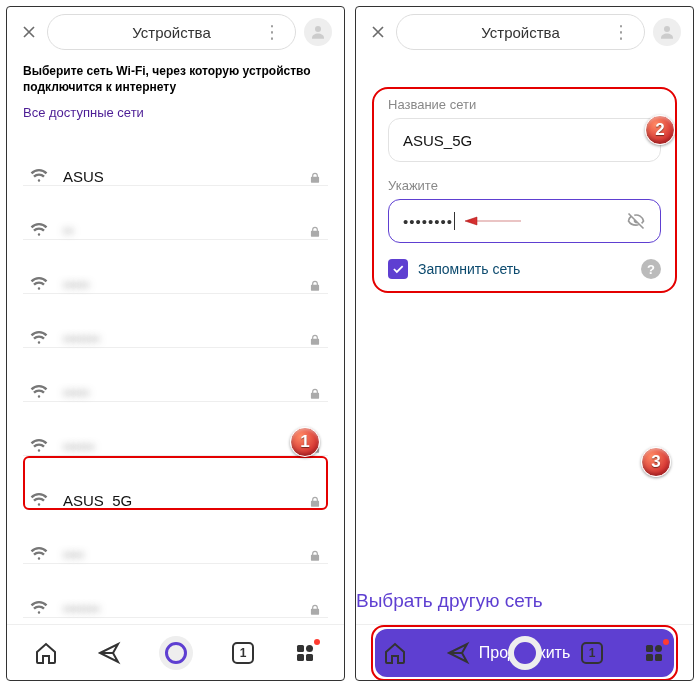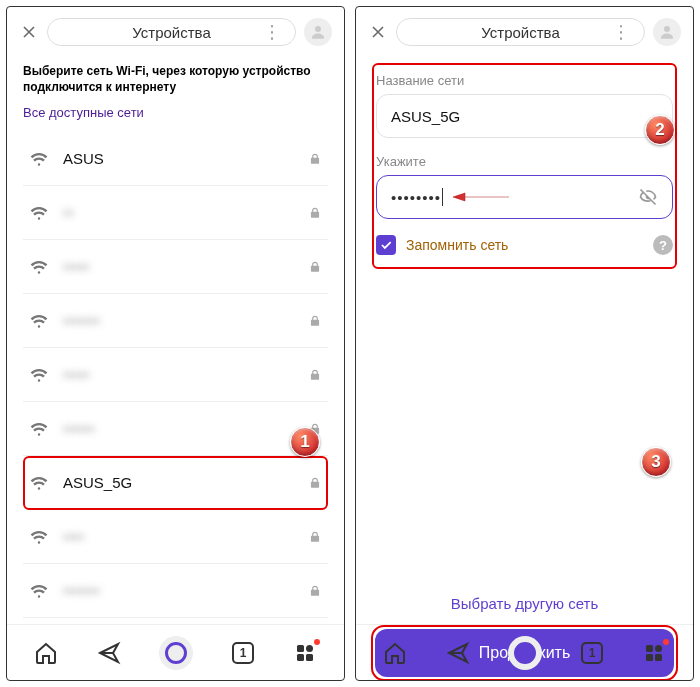--- a/index.html
+++ b/index.html
@@ -1,48 +1,48 @@
 <!DOCTYPE html>
 <html><head>
 <meta charset="utf-8">
 <style>
 * { box-sizing: border-box; margin: 0; padding: 0; }
 body { font-family: -apple-system, BlinkMacSystemFont, "Segoe UI", Arial, sans-serif; background: #fff; width: 700px; height: 687px; overflow: hidden; display: flex; gap: 10px; padding: 6px; }
 .phone { flex: 1; border: 1.5px solid #333; border-radius: 4px; background: #fff; display: flex; flex-direction: column; position: relative; overflow: hidden; }
 .header { height: 50px; display: flex; align-items: center; padding: 0 12px; gap: 8px; }
 .close-icon { width: 20px; height: 20px; color: #6b6b6b; display: flex; align-items: center; justify-content: center; cursor: pointer; }
-.pill { flex: 1; height: 28px; background: #fff; border: 1px solid #ddd; border-radius: 18px; display: flex; align-items: center; justify-content: center; font-size: 15px; color: #333; position: relative; }
+.pill { flex: 1; height: 36px; background: #fff; border: 1px solid #ddd; border-radius: 18px; display: flex; align-items: center; justify-content: center; font-size: 15px; color: #333; position: relative; }
 .pill-dots { position: absolute; right: 14px; color: #999; font-size: 18px; line-height: 18px; }
 .avatar { width: 28px; height: 28px; border-radius: 50%; background: #eee; display: flex; align-items: center; justify-content: center; }
 .avatar svg { width: 18px; height: 18px; color: #ccc; }
 .content { flex: 1; padding: 6px 16px 0; overflow: hidden; }
 .title { font-size: 12px; font-weight: 600; color: #000; line-height: 1.35; margin-bottom: 10px; }
 .subtitle { font-size: 13px; color: #4c1d95; margin-bottom: 12px; }
 .net-list { display: flex; flex-direction: column; }
-.net-item { height: 54px; border-bottom: 1px solid #eee; display: flex; align-items: center; gap: 14px; padding: 0 6px; }
+.net-item { height: 54px; border-bottom: 1px solid #eee; display: flex; align-items: flex-end; gap: 14px; padding: 0 6px; }
 .net-item.hl { outline: 2.5px solid #e40000; outline-offset: -2px; border-radius: 6px; }
 .wifi-icon { width: 20px; height: 20px; color: #777; }
 .net-label { flex: 1; font-size: 15px; color: #111; }
 .net-label.blur { color: transparent; text-shadow: 0 0 7px rgba(90, 90, 90, 0.5); }
 .lock-icon { width: 14px; height: 14px; color: #aaa; }
-.form-block { outline: 2.5px solid #e40000; outline-offset: -2px; border-radius: 6px; padding: 10px 4px 14px; }
+.form-block { outline: 2.5px solid #e40000; outline-offset: -2px; border-radius: 16px; padding: 10px 16px 14px; margin-top: 24px; }
 .field-label { font-size: 13px; color: #888; margin-bottom: 6px; }
 .field { height: 44px; border: 1.5px solid #e2e2e2; border-radius: 12px; display: flex; align-items: center; padding: 0 14px; font-size: 15px; color: #333; margin-bottom: 16px; }
 .field.active { border-color: #5e3fd1; }
 .field input { border: none; outline: none; flex: 1; font-size: 15px; color: #111; background: transparent; }
 .eye-icon { width: 20px; height: 20px; color: #999; }
 .arrow-ann { width: 60px; height: 18px; margin-left: 8px; }
 .row-check { display: flex; align-items: center; gap: 10px; }
 .checkbox { width: 20px; height: 20px; border-radius: 4px; background: #5e3fd1; display: flex; align-items: center; justify-content: center; }
 .checkbox svg { color: #fff; width: 14px; height: 14px; }
-.check-label { flex: 1; font-size: 14px; color: #a16207; }
+.check-label { flex: 1; font-size: 14px; color: #0c4a6e; }
 .help-icon { width: 20px; height: 20px; border-radius: 50%; background: #bbb; color: #fff; display: flex; align-items: center; justify-content: center; font-size: 13px; font-weight: bold; }
 .btn-wrap { margin: 10px 16px 0; outline: 2.5px solid #e40000; outline-offset: -1px; border-radius: 12px; padding: 3px; }
 .btn-primary { width: 100%; height: 48px; background: #5e3fd1; border: none; border-radius: 12px; color: #fff; font-size: 16px; font-weight: 500; cursor: pointer; }
-.link-center { position: absolute; bottom: 68px; left: 0; right: 0; text-align: center; font-size: 15px; color: #5e3fd1; }
+.link-center { position: absolute; bottom: 68px; left: 0; right: 0; font-size: 19px; color: #5e3fd1; }
 .tabbar { position: absolute; bottom: 0; left: 0; right: 0; height: 56px; border-top: 1px solid #eee; display: flex; align-items: center; justify-content: space-around; padding: 0 8px; }
 .tabbar > div { position: relative; display: flex; align-items: center; justify-content: center; }
 .tab-icon { width: 24px; height: 24px; color: #333; }
 .logo-circle { width: 34px; height: 34px; border-radius: 50%; background: #eee; display: flex; align-items: center; justify-content: center; }
 .logo-inner { width: 22px; height: 22px; border-radius: 50%; border: 3px solid #5e3fd1; }
 .tab-box { width: 22px; height: 22px; border: 2px solid #333; border-radius: 5px; display: flex; align-items: center; justify-content: center; font-size: 12px; font-weight: 600; color: #333; }
 .red-dot { position: absolute; top: -2px; right: -3px; width: 6px; height: 6px; border-radius: 50%; background: #ff3b30; }
 .badge { position: absolute; width: 30px; height: 30px; border-radius: 50%; background: radial-gradient(circle at 35% 30%, #ff8a65, #d32f2f 70%); border: 1.5px solid #fff; box-shadow: 0 1px 3px rgba(0,0,0,0.4), inset 0 -2px 4px rgba(0,0,0,0.3), inset 0 2px 3px rgba(255,255,255,0.4); display: flex; align-items: center; justify-content: center; color: #fff; font-size: 17px; font-weight: 700; text-shadow: 0 1px 1px rgba(0,0,0,0.5); z-index: 10; }
 </style>
 </head>

